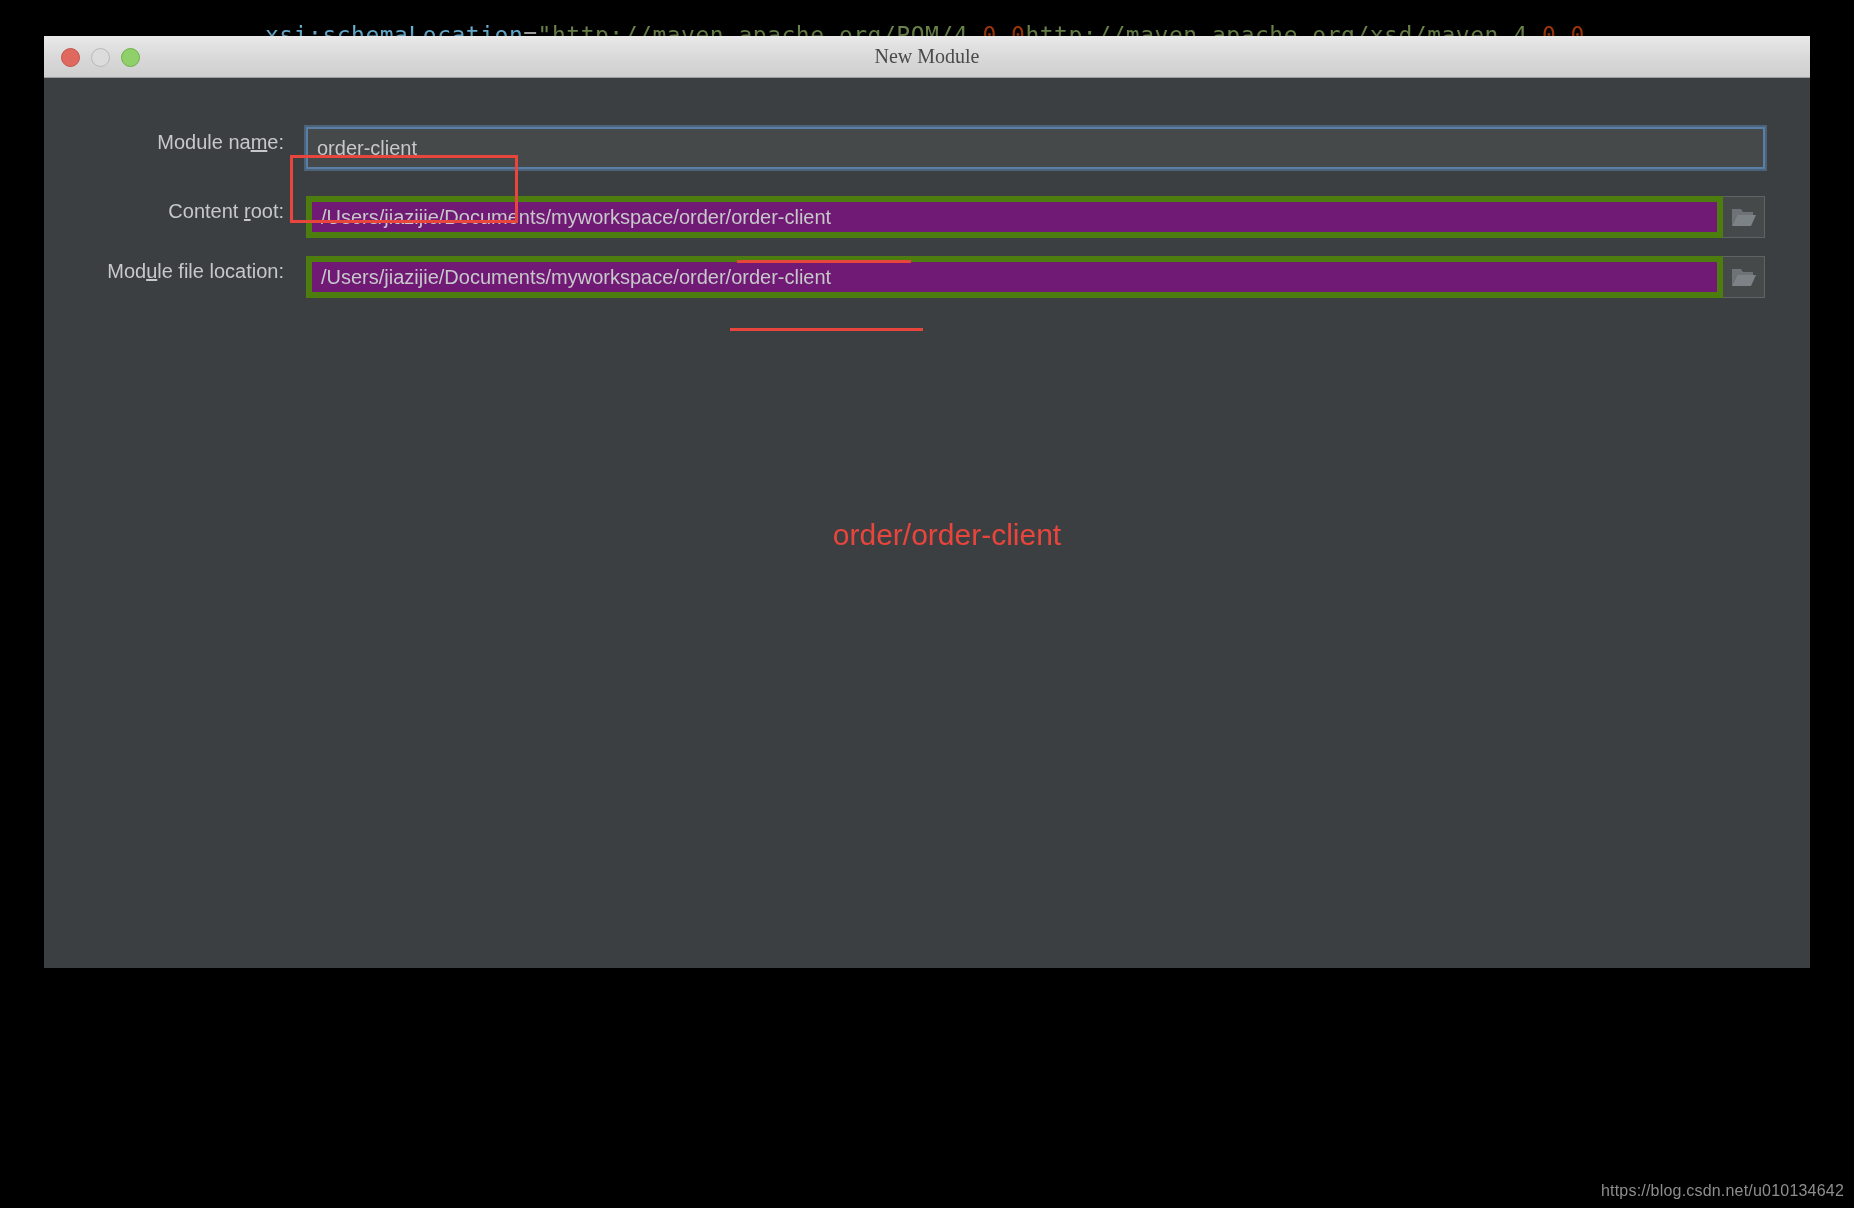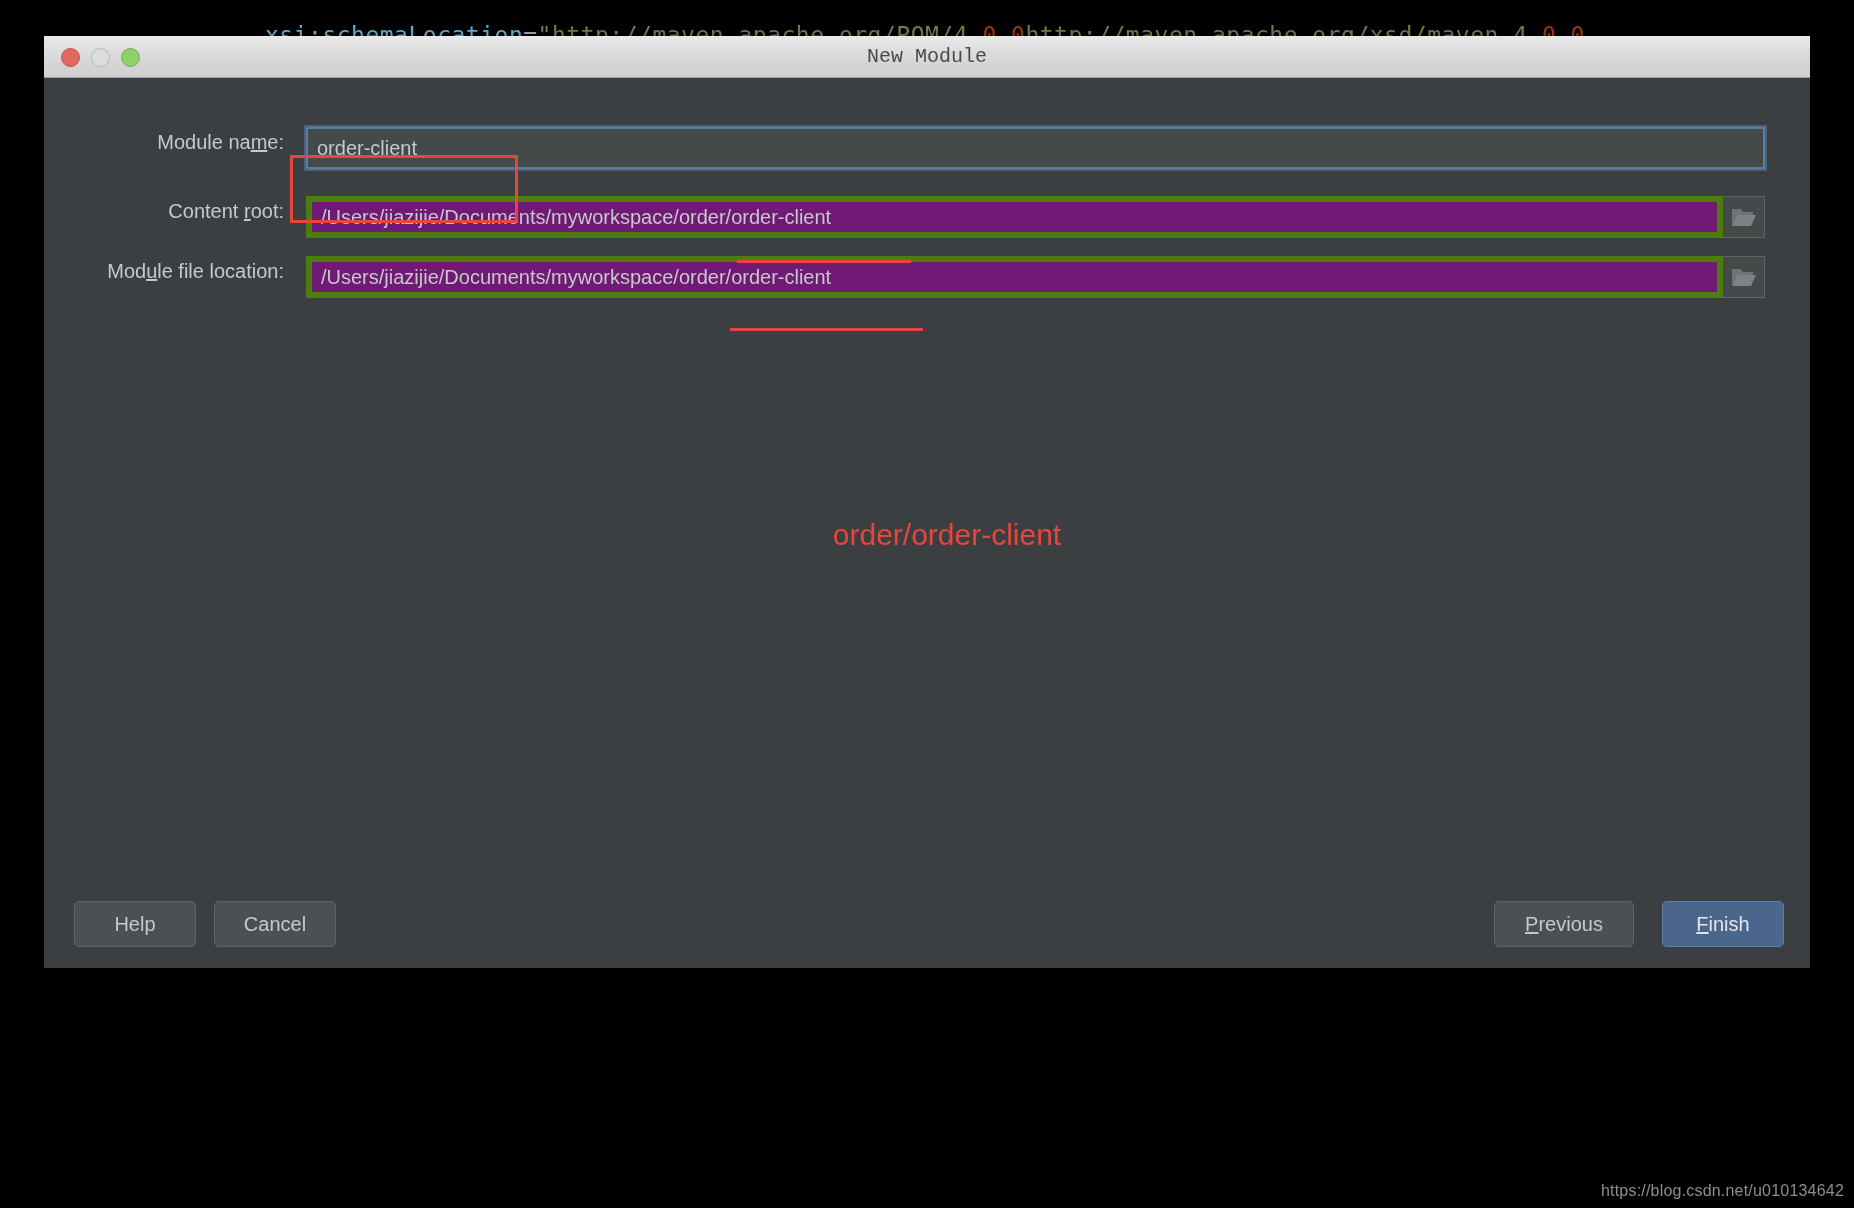--- a/index.html
+++ b/index.html
@@ -62,21 +62,21 @@
     background: linear-gradient(to bottom, #e9e9e9 0%, #d8d8d8 55%, #cfcfcf 100%);
     border-bottom: 1px solid #9d9d9d;
   }
   #title-text {
     position: absolute;
     left: 0; right: 0;
     top: 9px;
     text-align: center;
     font-size: 20px;
     color: #4a4a4a;
-    font-family: Liberation Mono, monospace;
+    font-family: Liberation Serif, serif;
   }
   .traffic-lights {
     position: absolute;
     left: 17px;
     top: 12px;
     display: flex;
     gap: 11px;
   }
   .light {
     width: 17px; height: 17px;
@@ -298,29 +298,17 @@
           </span>
         </div>
       </div>
     </div>
 
     <div id="annot-rect"></div>
     <div class="annot-underline" id="annot-underline-1"></div>
     <div class="annot-underline" id="annot-underline-2"></div>
     <div id="annot-center-text">order/order-client</div>
 
-    <div id="button-bar">
-      <div class="btn" id="btn-help">Help</div>
-      <div class="btn" id="btn-cancel">Cancel</div>
-      <div class="btn" id="btn-previous">
-          <span class="mn">P</span>
-          <span>revious</span>
-        </div>
-      <div class="btn primary" id="btn-finish">
-          <span class="mn">F</span>
-          <span>inish</span>
-        </div>
-    </div>
 
   </div>
 </div>
 
 <div id="watermark">https://blog.csdn.net/u010134642</div>
 
 </body></html>

